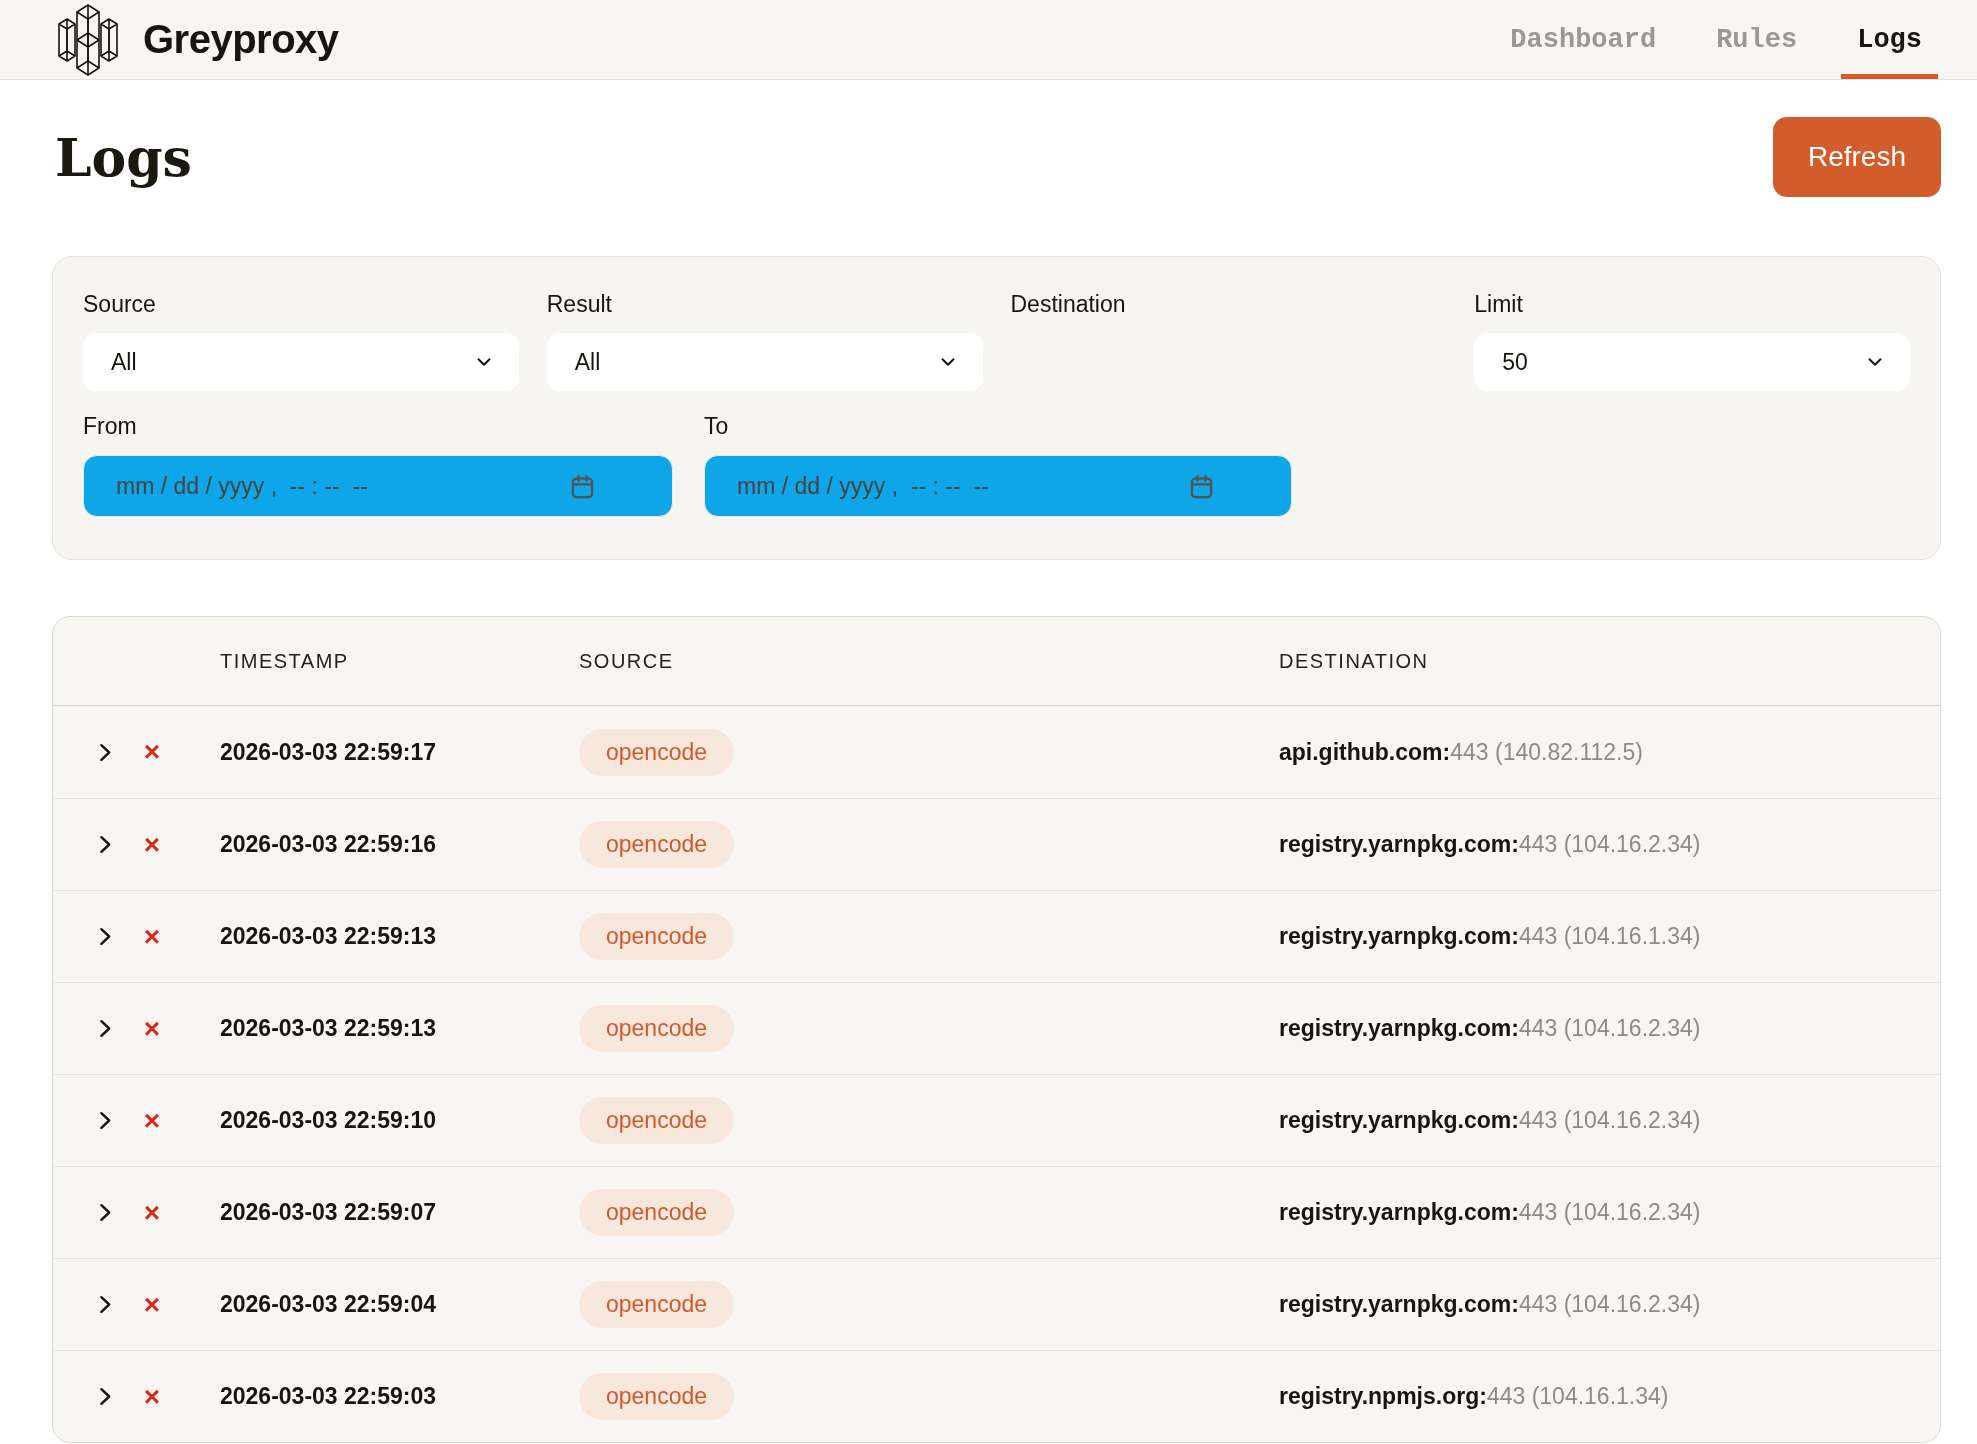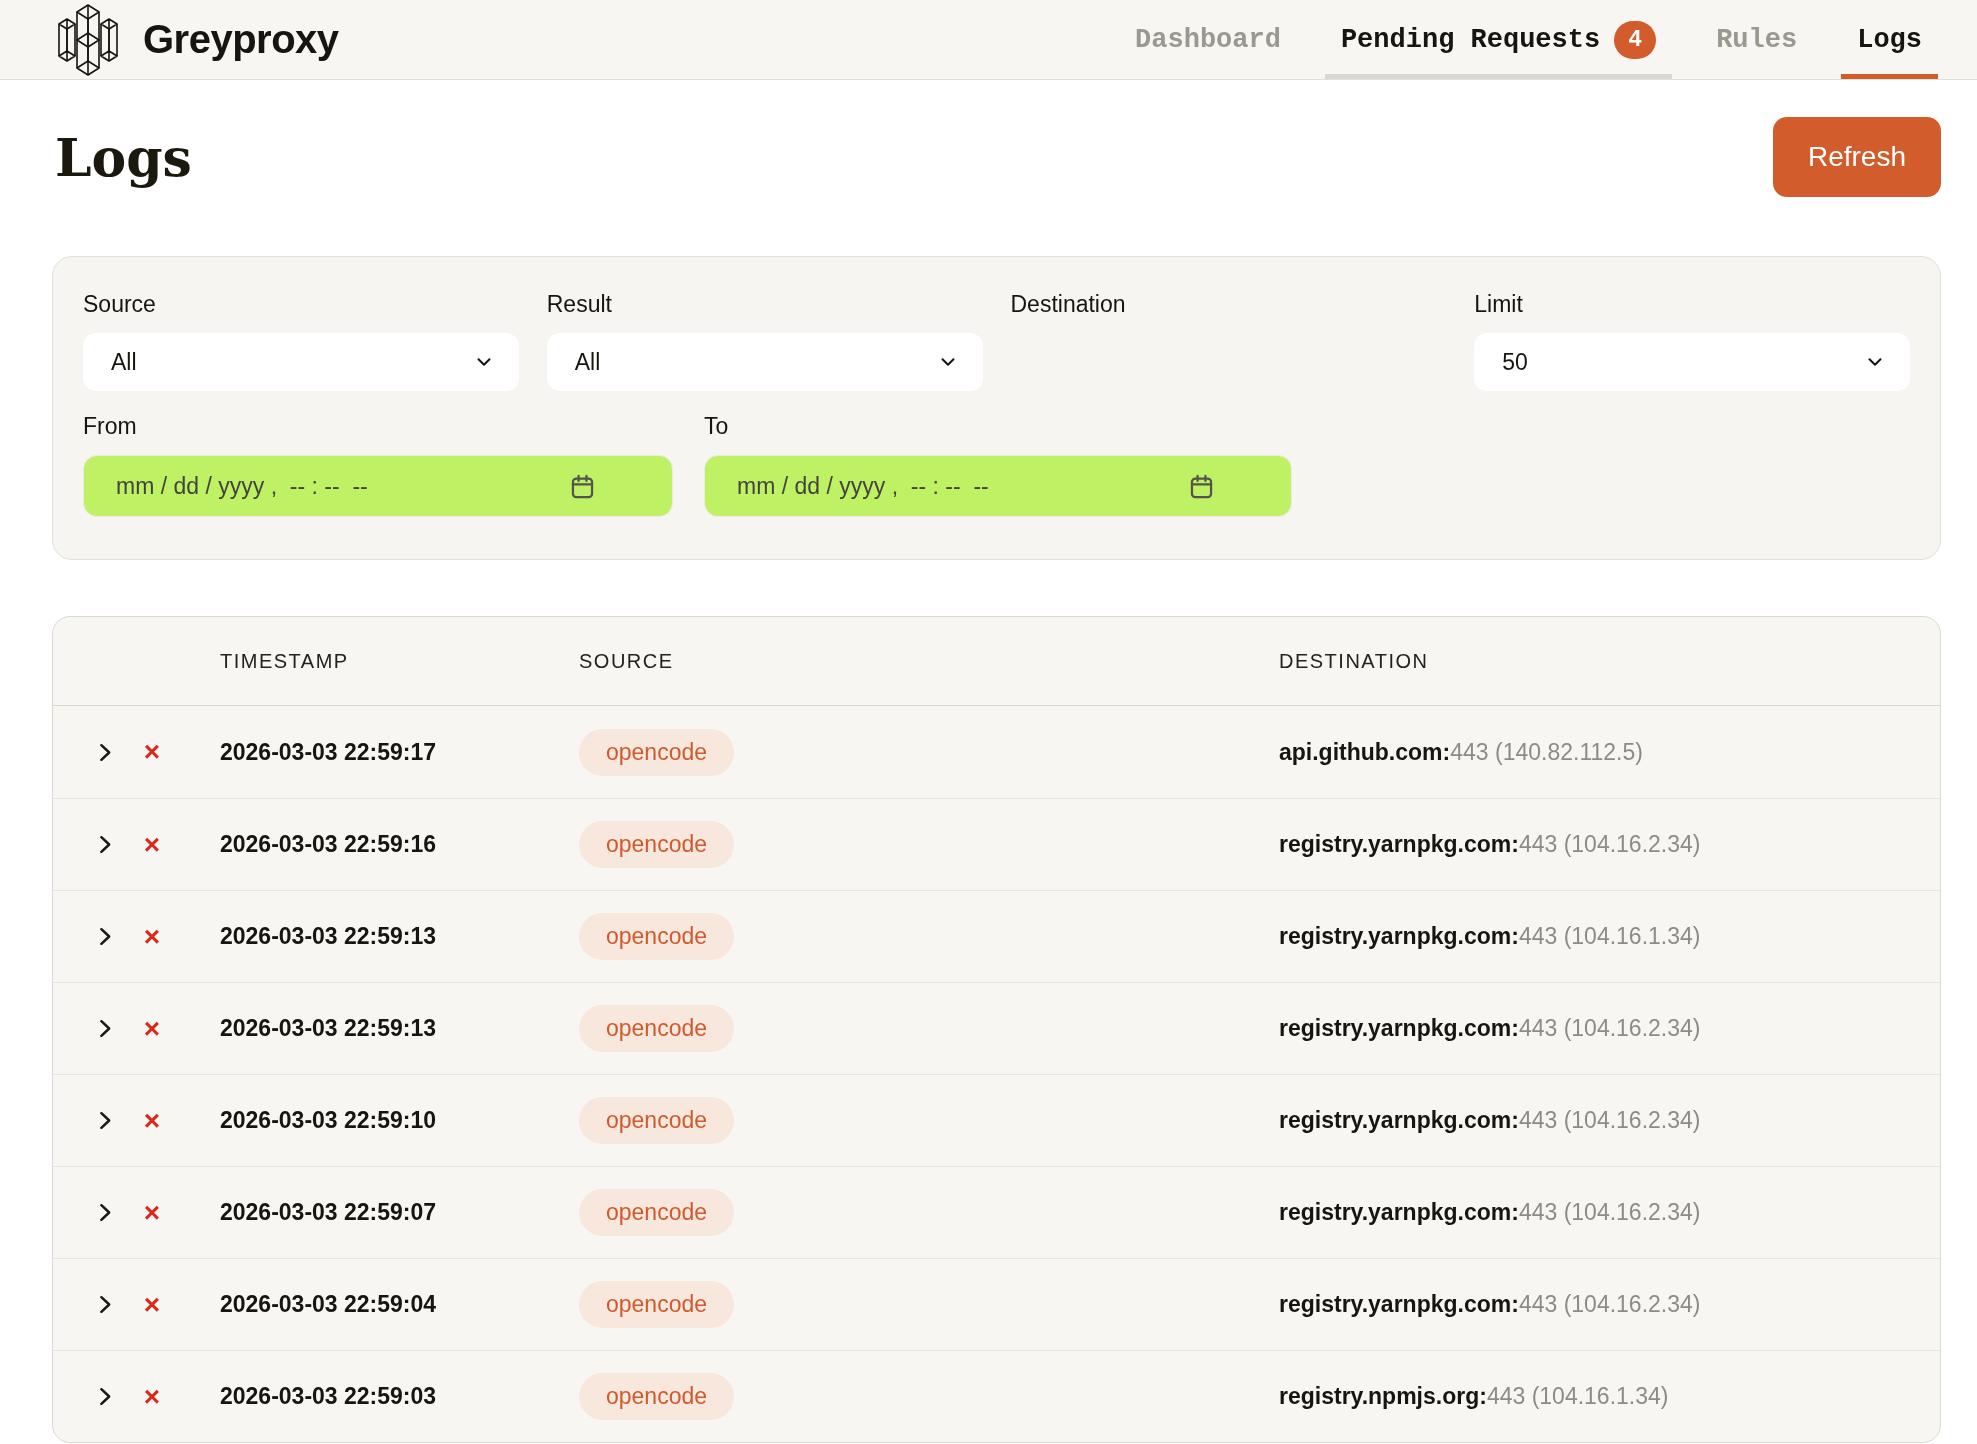--- a/index.html
+++ b/index.html
@@ -127,21 +127,21 @@
     border-radius:14px;
     padding:0 26px;
     font-size:23px;
     font-family:"Liberation Sans",sans-serif;
     color:var(--text-dark);
     outline:none;
   }
   .text-input::placeholder{color:#A9A7B2;}
   .datetime{
     height:62px;
-    background:#bef264;
+    background:#0ea5e9;
     border:1px solid #ECEAE4;
     border-radius:14px;
     display:flex;align-items:center;justify-content:space-between;
     padding:0 26px 0 32px;
     font-size:23px;color:#45433D;
     cursor:pointer;
     white-space:pre;
     gap:32px;
   }
   
@@ -226,25 +226,20 @@
       <line x1="33" y1="16" x2="33" y2="72"></line>
         <line x1="33" y1="2" x2="33" y2="58"></line>
     </svg>
   </span>
   <div class="brand">Greyproxy</div>
 
   <nav class="nav">
     <div class="nav-item">
       <span>Dashboard</span>
     </div>
-    <div class="nav-item emphasis">
-      <span>Pending Requests</span>
-      <span class="count-badge">4</span>
-      <span class="bar grey"></span>
-    </div>
     <div class="nav-item">
       <span>Rules</span>
     </div>
     <div class="nav-item emphasis">
       <span>Logs</span>
       <span class="bar orange"></span>
     </div>
   </nav>
 </header>
 

